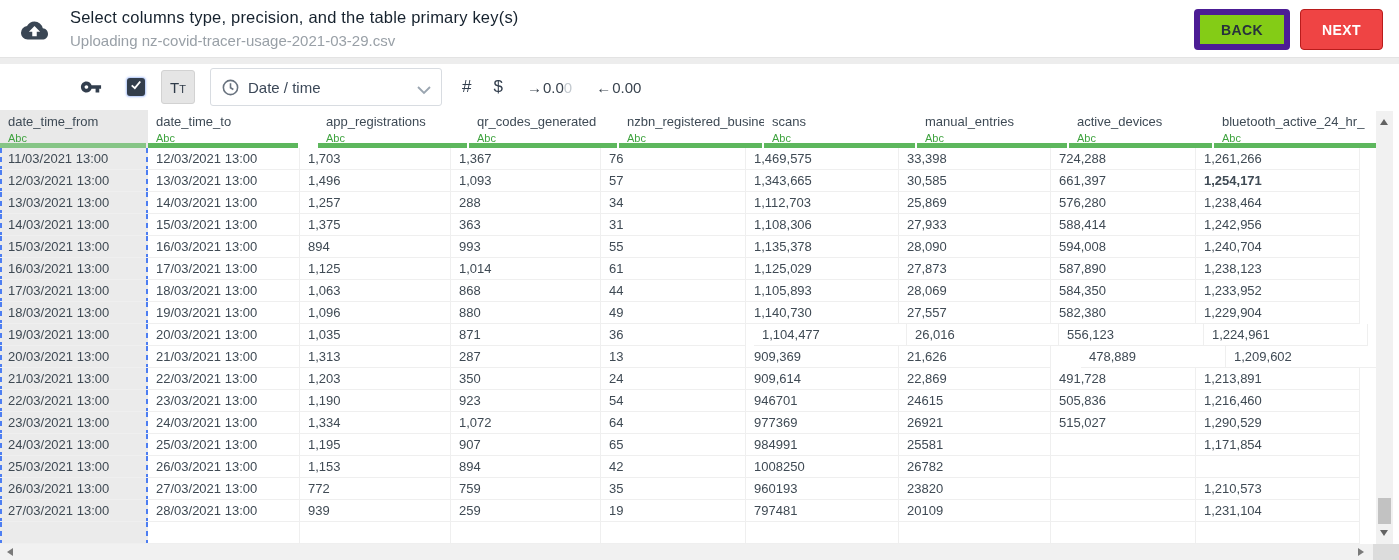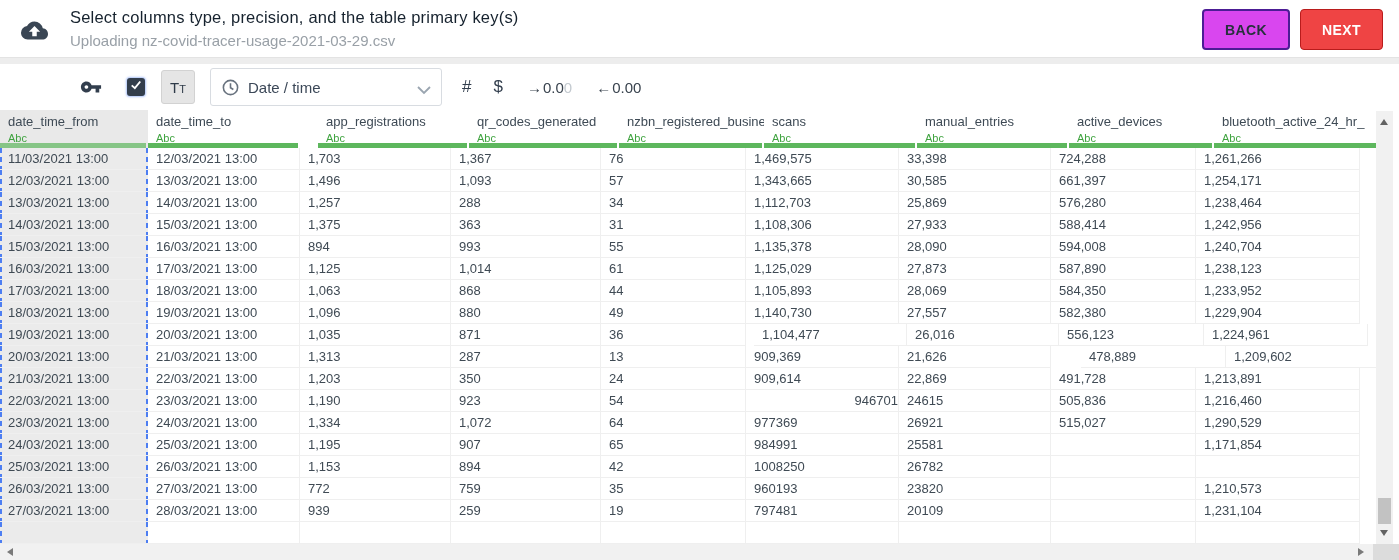--- a/index.html
+++ b/index.html
@@ -11,21 +11,21 @@
 
   
   .app-header { position:absolute; top:0; left:0; width:100%; height:57px; background:#fff; }
   .upload-badge { position:absolute; left:21px; top:17px; width:27px; height:27px; }
   .header-text { position:absolute; left:70px; top:8px; }
   .page-title { font-size:16.5px; color:#16222e; font-weight:500; letter-spacing:.2px; }
   .page-subtitle { font-size:15px; color:#99a0a7; margin-top:5px; }
   .header-actions { position:absolute; right:16px; top:9px; display:flex; gap:10px; }
   .btn { height:41px; padding:0 21px; border-radius:4px; font-size:14px; font-weight:700;
          letter-spacing:.4px; font-family:"Liberation Sans",sans-serif; cursor:pointer; }
-  .btn-back { background:#d946ef; border:2px solid #4c1d95; color:#27313c; }
+  .btn-back { background:#84cc16; border:6px solid #4c1d95; color:#27313c; }
   .btn-next { background:#ef4444; border:1px solid #b91c1c; color:#fff; }
 
   .divider-band { position:absolute; top:57px; left:0; width:100%; height:7px; background:#ededed; border-top:1px solid #e3e3e3; }
 
   
   .toolbar { position:absolute; top:64px; left:0; width:100%; height:46px; background:#fff;
              display:flex; align-items:center; }
   .tb-key { margin-left:80px; width:22px; height:22px; }
   .tb-checkbox { margin-left:25px; width:18px; height:18px; background:#333e4c; border-radius:3px;
                  box-shadow:0 0 2px 1px rgba(77,126,242,.45); display:flex; align-items:center; justify-content:center; }
@@ -205,21 +205,21 @@
     </div>
     <div class="tr">
       <div class="td sel" style="width: 148px;">12/03/2021 13:00</div>
       <div class="td" style="width: 152px;">13/03/2021 13:00</div>
       <div class="td" style="width: 151px;">1,496</div>
       <div class="td" style="width: 150px;">1,093</div>
       <div class="td" style="width: 145px;">57</div>
       <div class="td" style="width: 153px;">1,343,665</div>
       <div class="td" style="width: 152px;">30,585</div>
       <div class="td" style="width: 145px;">661,397</div>
-      <div class="td" style="width: 164px;">1,254,171</div>
+      <div class="td" style="width: 164px; font-weight: bold;">1,254,171</div>
     </div>
     <div class="tr">
       <div class="td sel" style="width: 148px;">13/03/2021 13:00</div>
       <div class="td" style="width: 152px;">14/03/2021 13:00</div>
       <div class="td" style="width: 151px;">1,257</div>
       <div class="td" style="width: 150px;">288</div>
       <div class="td" style="width: 145px;">34</div>
       <div class="td" style="width: 153px;">1,112,703</div>
       <div class="td" style="width: 152px;">25,869</div>
       <div class="td" style="width: 145px;">576,280</div>
@@ -312,21 +312,21 @@
       <div class="td" style="width: 152px;">22,869</div>
       <div class="td" style="width: 145px;">491,728</div>
       <div class="td" style="width: 164px;">1,213,891</div>
     </div>
     <div class="tr">
       <div class="td sel" style="width: 148px;">22/03/2021 13:00</div>
       <div class="td" style="width: 152px;">23/03/2021 13:00</div>
       <div class="td" style="width: 151px;">1,190</div>
       <div class="td" style="width: 150px;">923</div>
       <div class="td" style="width: 145px;">54</div>
-      <div class="td" style="width: 153px; text-align: right;">946701</div>
+      <div class="td" style="width: 153px;">946701</div>
       <div class="td" style="width: 152px;">24615</div>
       <div class="td" style="width: 145px;">505,836</div>
       <div class="td" style="width: 164px;">1,216,460</div>
     </div>
     <div class="tr">
       <div class="td sel" style="width: 148px;">23/03/2021 13:00</div>
       <div class="td" style="width: 152px;">24/03/2021 13:00</div>
       <div class="td" style="width: 151px;">1,334</div>
       <div class="td" style="width: 150px;">1,072</div>
       <div class="td" style="width: 145px;">64</div>

